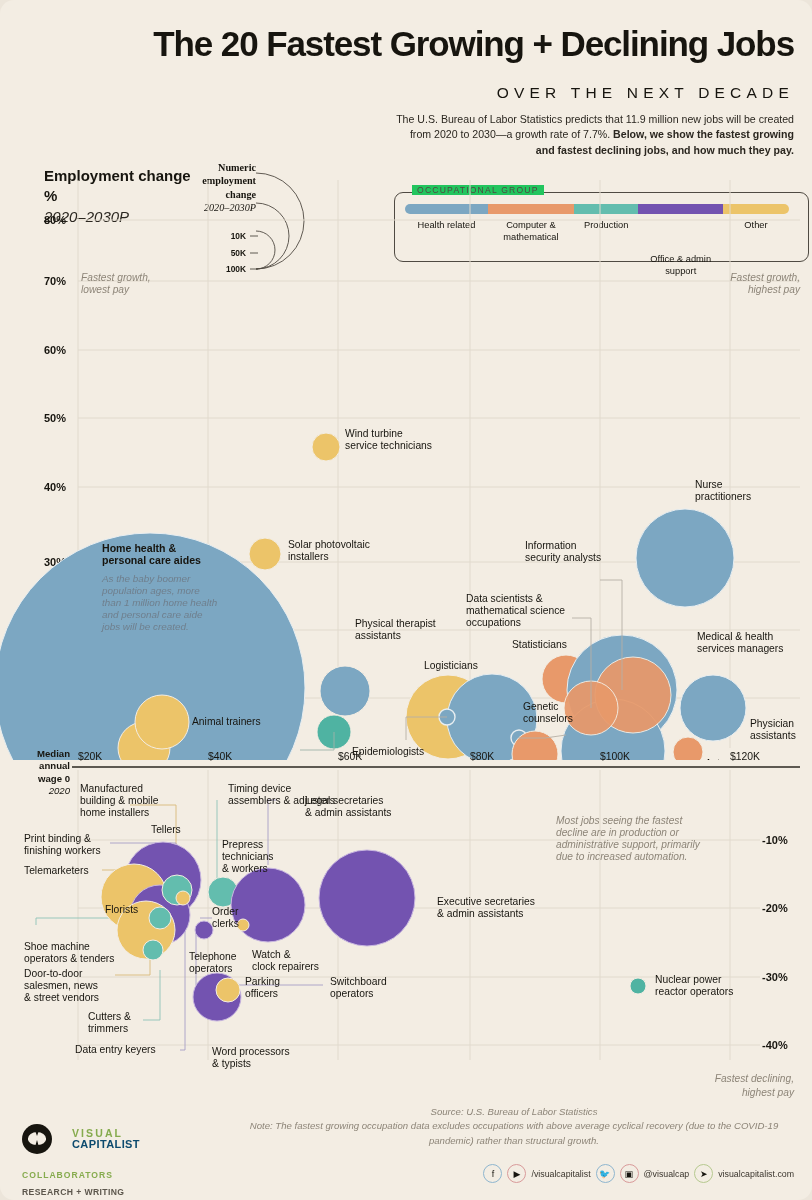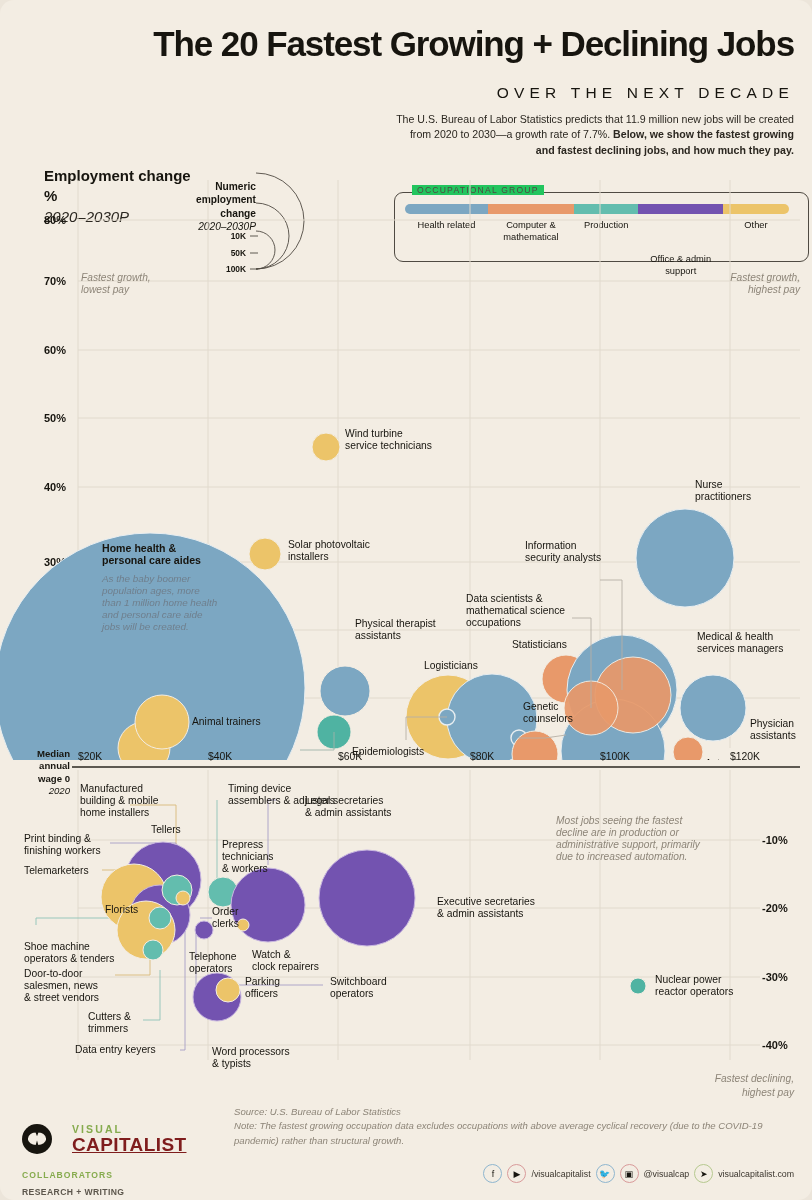--- a/index.html
+++ b/index.html
@@ -11,21 +11,21 @@
   
   #title{left:0;right:18px;top:26px;text-align:right;font-family:"Liberation Sans",sans-serif;
          font-weight:bold;font-size:35px;letter-spacing:-1.1px;color:#17150f;line-height:1.02;}
   #subtitle{right:18px;top:84px;font-size:15.5px;letter-spacing:5.2px;color:#17150f;text-align:right;}
   #intro{right:18px;top:112px;width:400px;text-align:right;font-size:10.6px;line-height:1.45;color:#2b2720;}
   #intro b{font-weight:bold;}
 
   
   #yaxis-title{left:44px;top:166px;width:160px;font-size:15px;font-weight:bold;color:#17150f;line-height:1.35;}
   #yaxis-title .it{font-weight:normal;font-style:italic;color:#2b2720;}
-  #size-legend-title{left:186px;top:180px;width:70px;text-align:right;font-size:10.2px;font-weight:bold;color:#17150f;line-height:1.32;}
+  #size-legend-title{left:186px;top:161px;width:70px;text-align:right;font-size:10.2px;font-weight:bold;color:#17150f;line-height:1.32;font-family:Liberation Serif, serif;}
   #size-legend-title .it{font-weight:normal;font-style:italic;}
 
   .size-lab{font-size:8.4px;font-weight:bold;color:#17150f;text-align:right;width:40px;}
 
   
   #occ-legend{left:394px;top:192px;width:404px;height:68px;border:1px solid #4f4a42;border-radius:9px;padding-left:9px;}
   #occ-legend-label{left:412px;top:185px;background:#22c55e;padding:0 5px;font-size:8.6px;letter-spacing:1.2px;color:#4f4a42;}
   .swatchrow{position:absolute;left:10px;top:11px;display:flex;width:384px;height:10px;}
   .swatch{height:10px;}
   .swatch:first-child{border-radius:5px 0 0 5px;}
@@ -46,27 +46,27 @@
   .bub-note{font-style:italic;font-size:9.9px;fill:#6f7f8d;}
   .bub-note2{font-style:italic;font-size:9.9px;fill:#9a9288;}
   .grid{stroke:#e1dacd;stroke-width:1;}
   .leader{fill:none;stroke-width:0.9;}
 
   
   #xaxis-title{left:14px;top:748px;width:56px;text-align:right;font-size:9.6px;font-weight:bold;color:#17150f;line-height:1.3;}
   #xaxis-title .it{font-weight:normal;font-style:italic;}
 
   
-  #source{right:18px;top:1105px;width:560px;text-align:left;font-style:italic;font-size:9.6px;color:#8d8578;line-height:1.5;}
+  #source{right:18px;top:1105px;width:560px;text-align:center;font-style:italic;font-size:9.6px;color:#8d8578;line-height:1.5;}
   #logo{left:22px;top:1124px;display:flex;align-items:center;gap:20px;}
   #logo .mark{width:30px;height:30px;border-radius:50%;background:#17150f;position:relative;}
   #logo .mark:after{content:"";position:absolute;left:6px;top:8px;width:18px;height:13px;border-radius:50% 50% 45% 45%;background:#f3ede3;
      clip-path:polygon(0 0,42% 0,50% 30%,58% 0,100% 0,100% 100%,58% 100%,50% 62%,42% 100%,0 100%);}
   #logo .wt1{font-size:10.5px;font-weight:bold;letter-spacing:2.1px;color:#86ab4e;line-height:1.05;}
-  #logo .wt2{font-size:19px;font-weight:bold;letter-spacing:0.4px;color:#7f1d1d;line-height:1.05;text-decoration:underline;}
+  #logo .wt2{font-size:11px;font-weight:bold;letter-spacing:0.4px;color:#0c4a6e;line-height:1.05;}
   #collab{left:22px;top:1170px;display:flex;align-items:baseline;gap:7px;font-size:8.6px;flex-direction:column;}
   #collab .c1{font-weight:bold;letter-spacing:1px;color:#86ab4e;}
   #collab .c2{font-weight:bold;letter-spacing:0.4px;color:#5c564c;}
   #collab .c3{color:#a09a90;}
   #collab .bar{color:#a09a90;}
   #socials{right:18px;top:1164px;display:flex;align-items:center;gap:5px;font-size:8.8px;color:#3a352d;}
   .sico{width:17px;height:17px;border-radius:50%;border:1.1px solid #999;display:flex;align-items:center;justify-content:center;font-size:9px;color:#17150f;}
   #fastest-decl{right:18px;top:1072px;text-align:right;font-style:italic;font-size:10.2px;color:#8d8578;line-height:1.35;}
 </style>
 </head>

